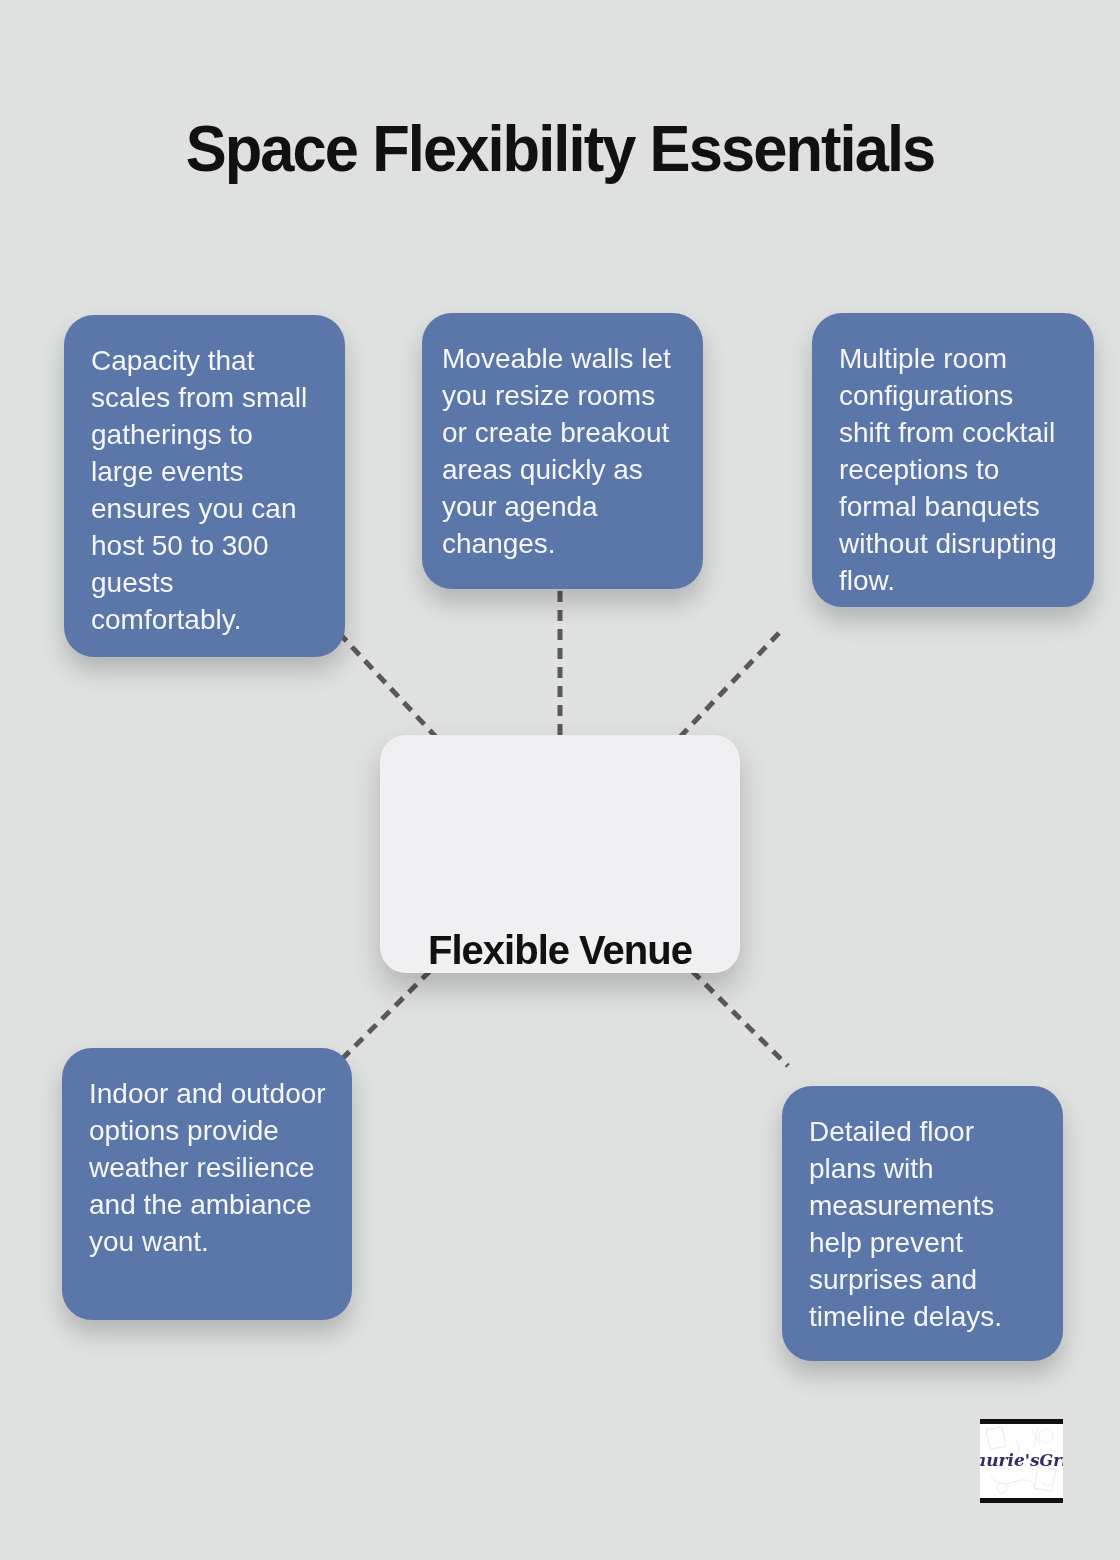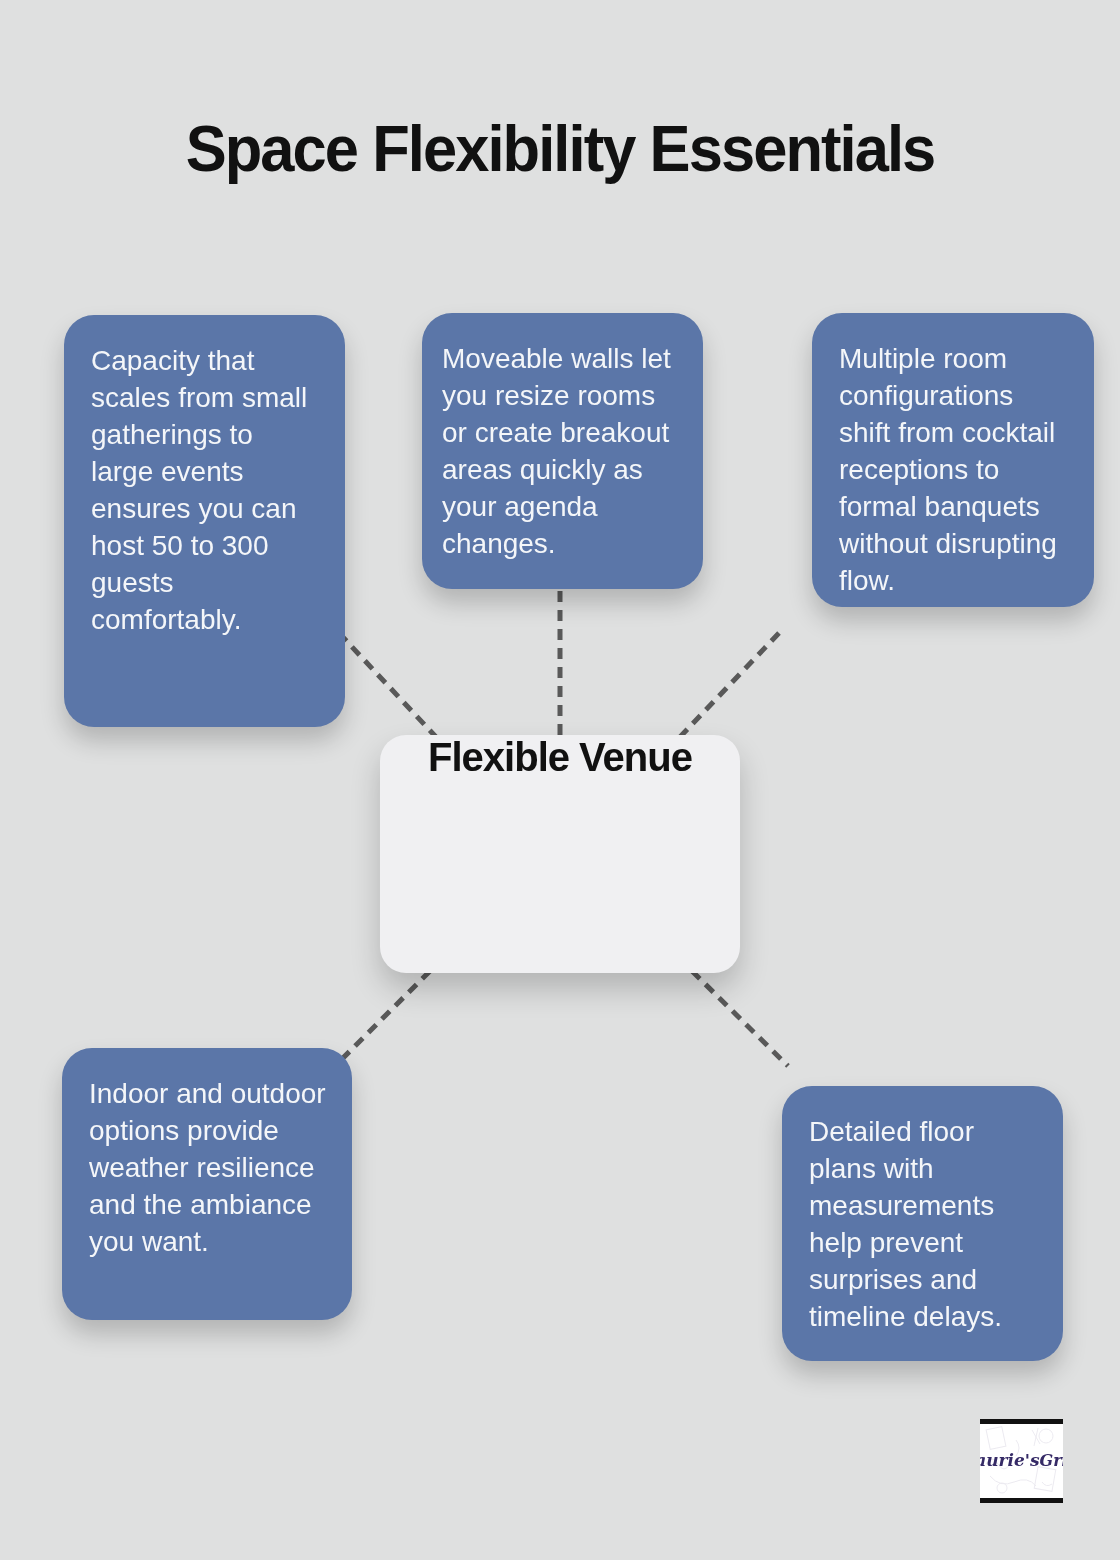--- a/index.html
+++ b/index.html
@@ -44,33 +44,33 @@
     position:absolute;
     background:var(--node-fill);
     border-radius:30px;
     color:var(--node-text);
     font-size:28px;
     line-height:37px;
     padding:27px 24px 20px 27px;
     box-shadow:0 14px 24px rgba(0,0,0,0.20);
     z-index:2;
   }
-  .node-1{left:64px;  top:315px;  width:281px; height:412px;}
+  .node-1{left:64px;  top:315px;  width:281px; height:342px;}
   .node-2{left:422px; top:313px;  width:281px; height:276px;padding-left:20px;}
   .node-3{left:812px; top:313px;  width:282px; height:294px;}
   .node-4{left:62px;  top:1048px; width:290px; height:272px;}
   .node-5{left:782px; top:1046px; width:281px; height:275px;margin-top:40px;}
   .center-node{
     position:absolute;
     left:380px;top:735px;
     width:360px;height:238px;
     background:var(--center-fill);
     border-radius:26px;
     box-shadow:0 16px 30px rgba(0,0,0,0.20);
-    display:flex;align-items:flex-start;justify-content:center;
+    display:flex;align-items:flex-end;justify-content:center;
     z-index:2;
   }
   .center-node .label{
     font-size:40px;
     font-weight:800;
     color:var(--title-text);
     letter-spacing:-1px;
   }
   .logo{
     position:absolute;

